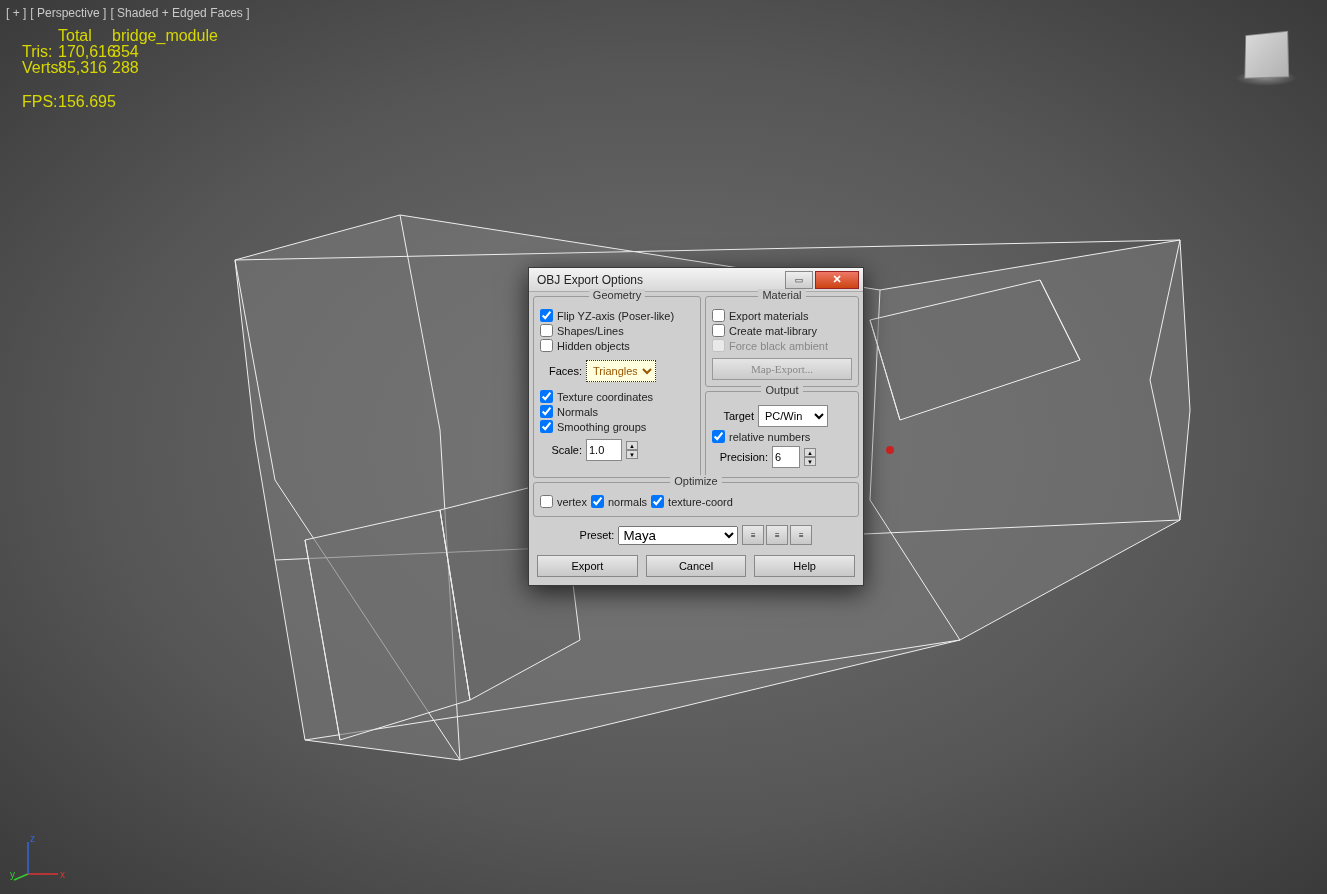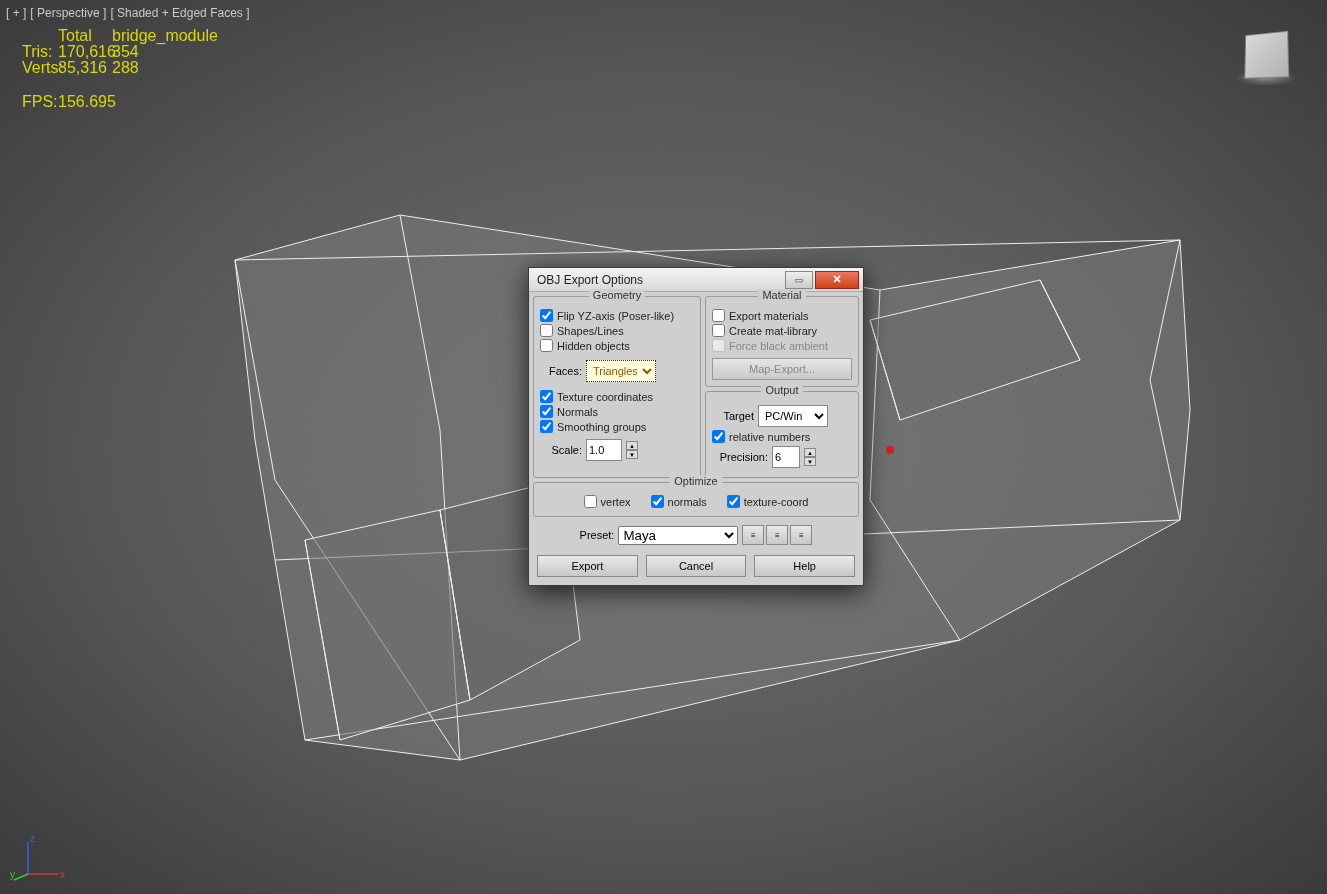--- a/index.html
+++ b/index.html
@@ -159,26 +159,27 @@
 }
 
 .map-btn {
   width: 100%;
   height: 22px;
   background: linear-gradient(#e5e5e5, #cacaca);
   border: 1px solid #999;
   font-size: 11px;
   color: #888;
   margin-top: 4px;
+  font-family: Liberation Serif, serif;
 }
 
 .opt-row {
   display: flex;
-  justify-content: center;
-  gap: 20px;
+  justify-content: flex-start;
+  gap: 4px;
   padding: 2px 0;
 }
 .opt-row .chk-row { margin: 0; }
 
 .log-row {
   display: flex;
   align-items: center;
   gap: 4px;
   padding: 4px 4px 6px 4px;
 }

